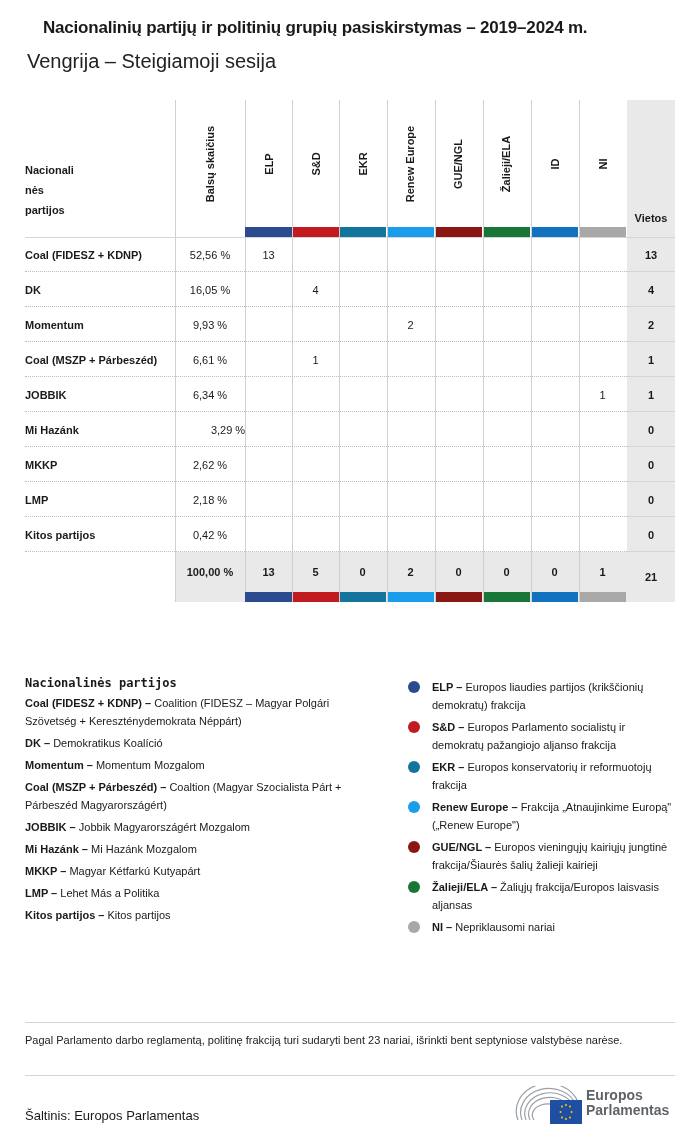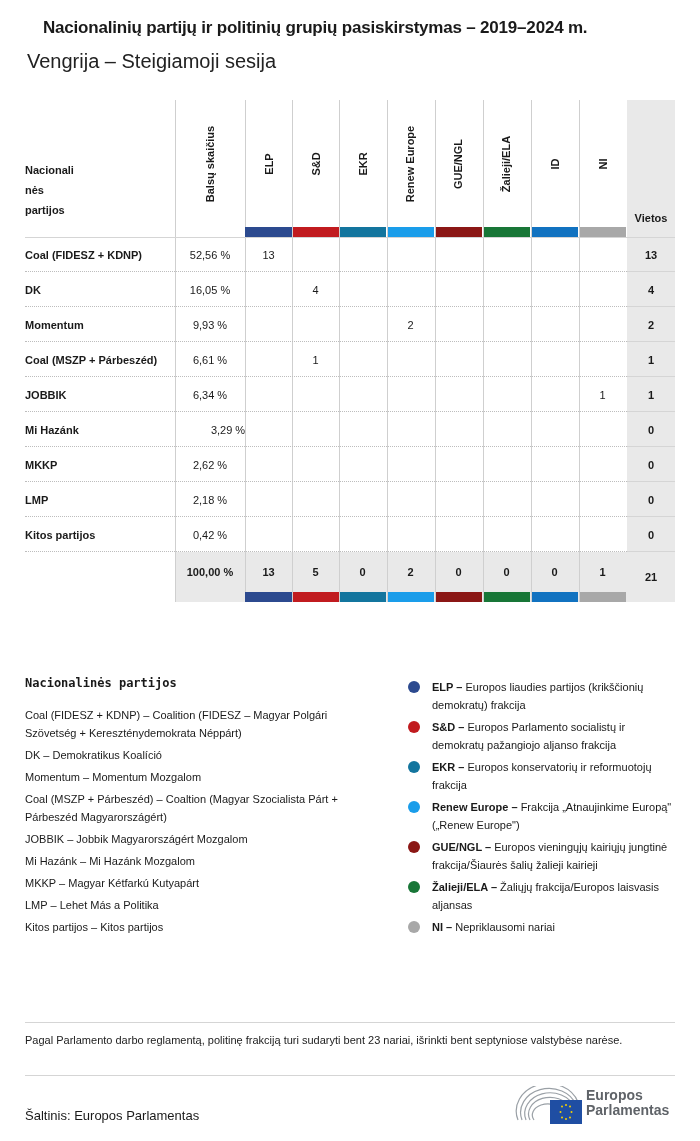--- a/index.html
+++ b/index.html
@@ -17,23 +17,23 @@
   .vietos-head { position: absolute; left: 602px; top: 112px; width: 48px; text-align: center; font-size: 11px; font-weight: bold; }
   .row { position: absolute; left: 0; width: 650px; height: 35px; }
   .row .sep { position: absolute; left: 0; right: 48px; bottom: 0; border-bottom: 1px dotted #bdbdbd; }
   .cell { position: absolute; top: 0; height: 35px; display: flex; align-items: center; justify-content: center; font-size: 11px; }
   .cell.name { justify-content: flex-start; font-weight: bold; left: 0; width: 150px; }
   .cell.bold { font-weight: bold; }
   .hline-solid { position: absolute; left: 0; width: 650px; height: 1px; background: #d5d5d5; }
   .tot-bg { position: absolute; left: 150px; top: 452px; width: 452px; height: 50px; background: #e9e9e9; }
 
   .leg-left { position: absolute; left: 25px; top: 676px; width: 355px; }
-  .leg-title-mono { font-family: "DejaVu Sans Mono", monospace; font-weight: bold; font-size: 12px; margin-bottom: 16px; }
+  .leg-title-mono { font-family: "DejaVu Sans Mono", monospace; font-weight: bold; font-size: 12px; margin-bottom: 4px; }
   .leg-item { font-size: 11px; line-height: 18px; margin-bottom: 4px; }
-  .leg-item b { font-weight: normal; text-align: center; }
+  .leg-item b { font-weight: bold; text-align: center; }
   .leg-right { position: absolute; left: 407px; top: 678px; width: 270px; }
   .leg-title { font-size: 11px; font-weight: bold; margin-bottom: 9px; }
   .leg-r-item { position: relative; padding-left: 25px; font-size: 11px; line-height: 18px; margin-bottom: 4px; }
   .dot { position: absolute; left: 1px; top: 3px; width: 12px; height: 12px; border-radius: 50%; }
 
   .note-line { position: absolute; left: 25px; width: 650px; height: 1px; background: #d5d5d5; }
   .note { position: absolute; left: 25px; top: 1031px; width: 650px; font-size: 11px; line-height: 18px; color: #222; }
   .source { position: absolute; left: 25px; top: 1108px; font-size: 13px; }
   .source b { font-weight: normal; }
   .logo { position: absolute; left: 514px; top: 1086px; width: 165px; height: 40px; }

